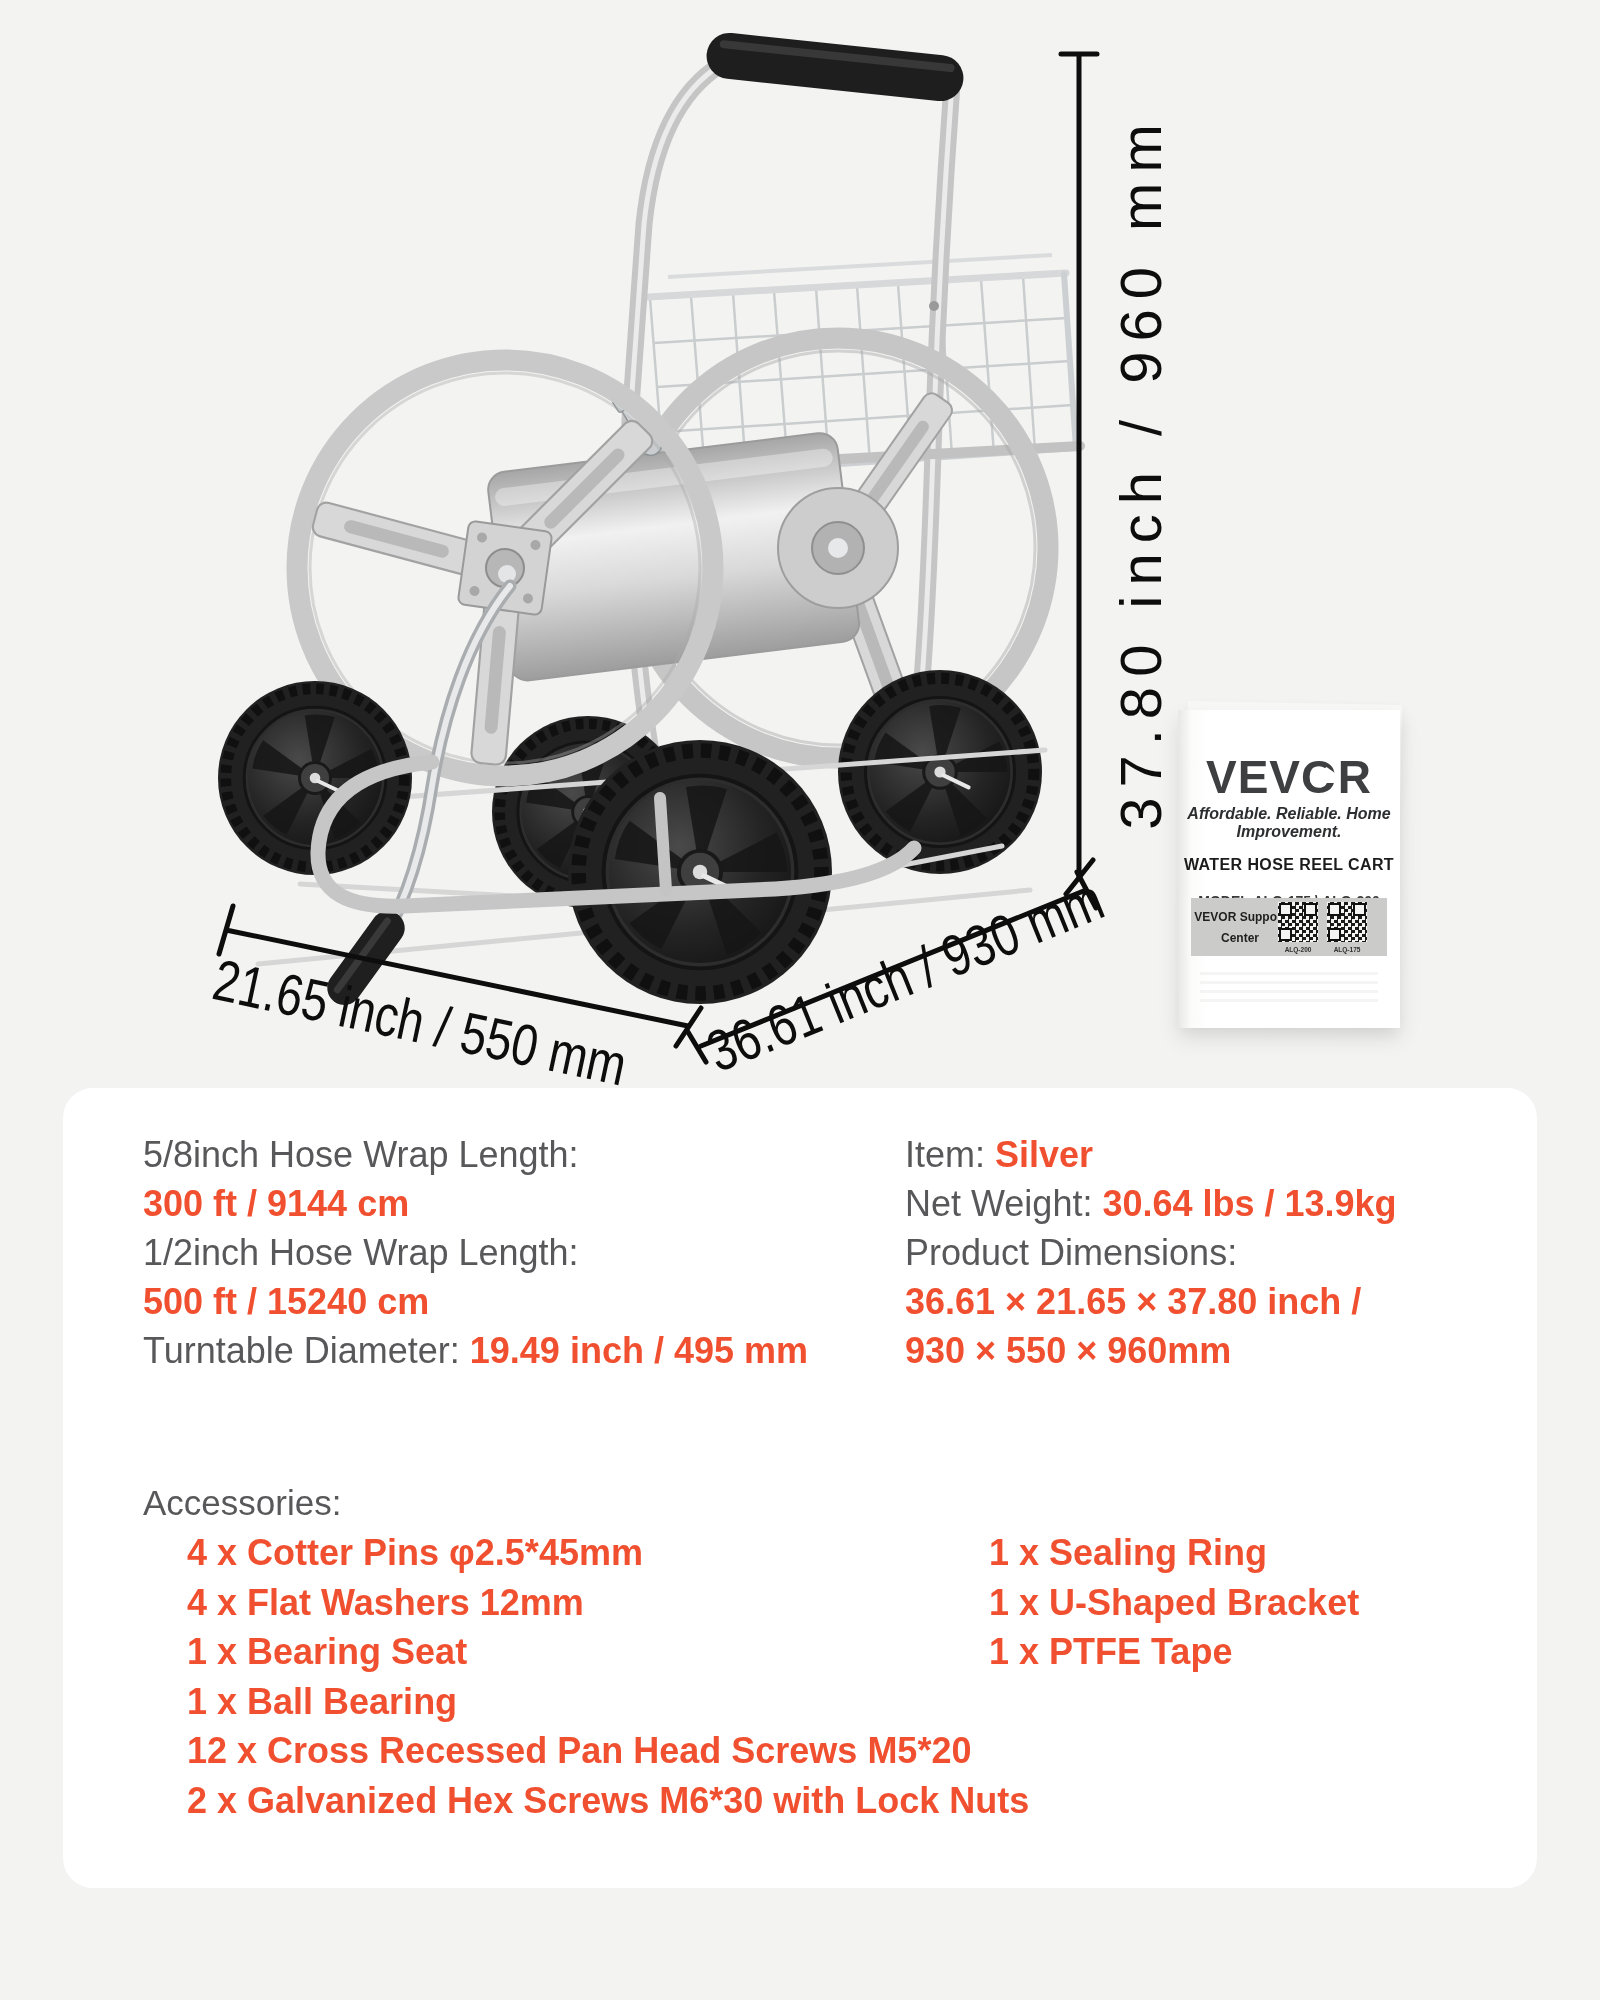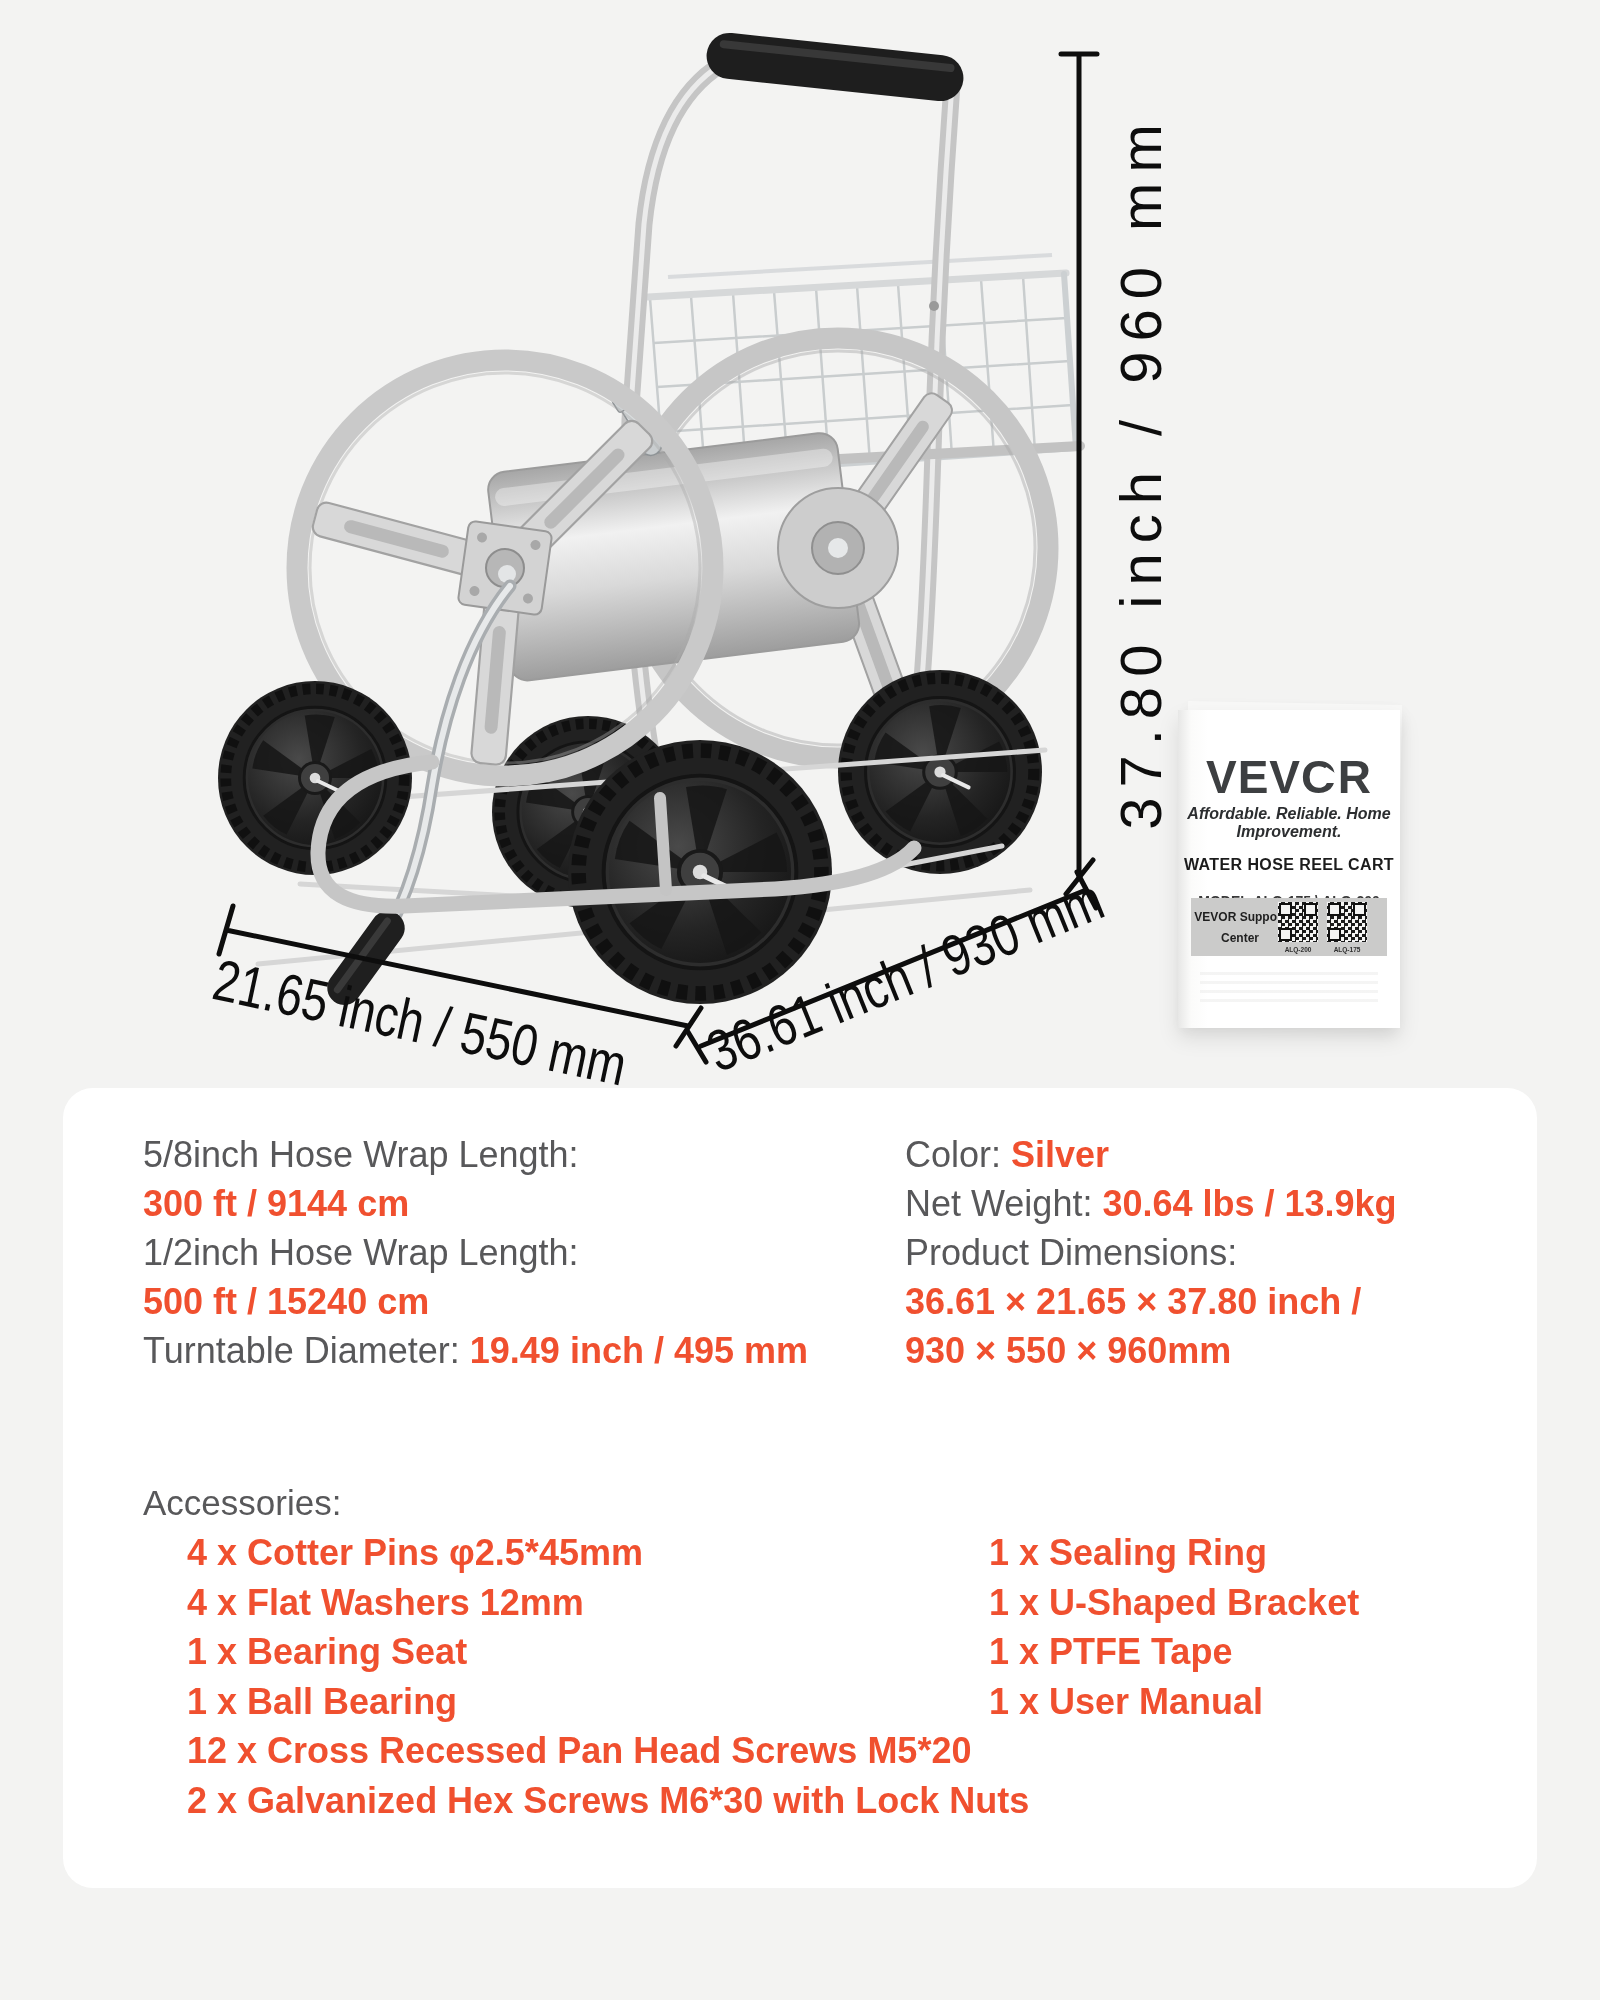--- a/index.html
+++ b/index.html
@@ -221,37 +221,36 @@
 
   <div class="spec-card">
     <div class="col-left">
       <p><span class="lbl">5/8inch Hose Wrap Length:</span></p>
       <p><span class="val">300 ft / 9144 cm</span></p>
       <p><span class="lbl">1/2inch Hose Wrap Length:</span></p>
       <p><span class="val">500 ft / 15240 cm</span></p>
       <p><span class="lbl">Turntable Diameter: </span><span class="val">19.49 inch / 495 mm</span></p>
     </div>
     <div class="col-right">
-      <p><span class="lbl">Color: </span><span class="val">Silver</span></p>
+      <p><span class="lbl">Item: </span><span class="val">Silver</span></p>
       <p><span class="lbl">Net Weight: </span><span class="val">30.64 lbs / 13.9kg</span></p>
       <p><span class="lbl">Product Dimensions:</span></p>
       <p><span class="val">36.61 × 21.65 × 37.80 inch /</span></p>
       <p><span class="val">930 × 550 × 960mm</span></p>
     </div>
 
     <div class="acc-header lbl">Accessories:</div>
     <div class="acc-left">
       <p class="val">4 x Cotter Pins φ2.5*45mm</p>
       <p class="val">4 x Flat Washers 12mm</p>
       <p class="val">1 x Bearing Seat</p>
       <p class="val">1 x Ball Bearing</p>
       <p class="val">12 x Cross Recessed Pan Head Screws M5*20</p>
       <p class="val">2 x Galvanized Hex Screws M6*30 with Lock Nuts</p>
     </div>
     <div class="acc-right">
       <p class="val">1 x Sealing Ring</p>
       <p class="val">1 x U-Shaped Bracket</p>
       <p class="val">1 x PTFE Tape</p>
-      <p class="val">1 x User Manual</p>
     </div>
   </div>
 
 </div>
 
 </body></html>

